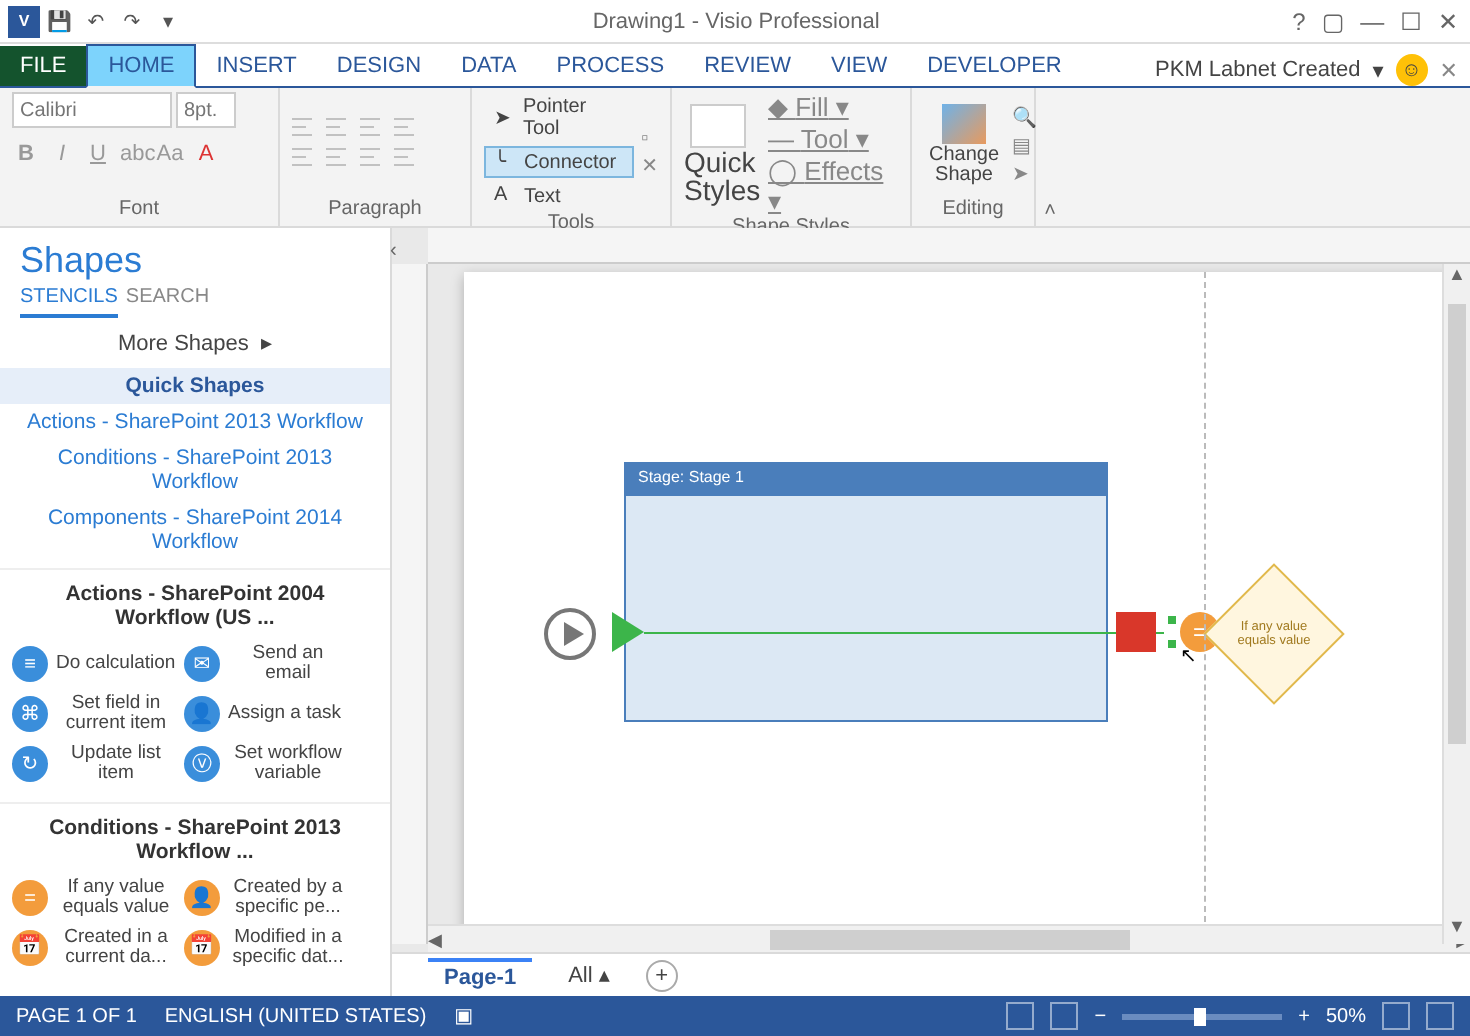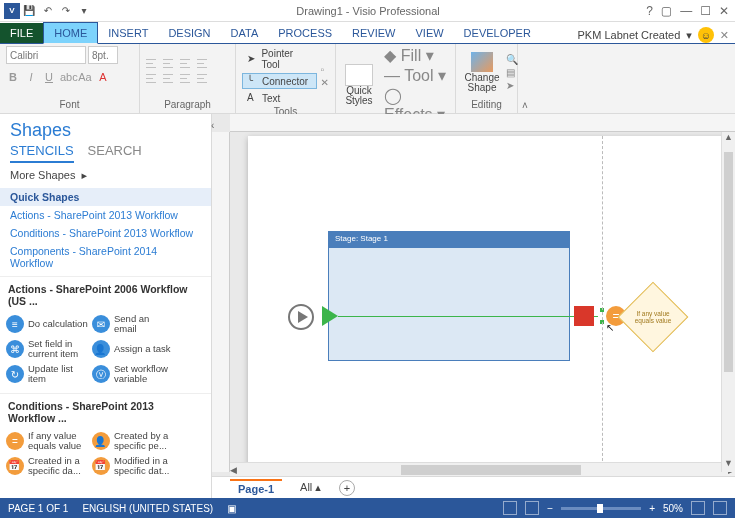--- a/index.html
+++ b/index.html
@@ -33,33 +33,33 @@
 .sz-sel { width: 30px; height: 18px; border: 1px solid #ccc; background: #fff; font-size: 10px; color: #999; padding-left: 3px; }
 .fmt-row { display: flex; gap: 4px; margin-top: 3px; font-size: 11px; color: #999; }
 .fmt-b { width: 14px; text-align: center; }
 .para-icns { display: flex; flex-wrap: wrap; width: 80px; gap: 3px; }
 .para-i { width: 14px; height: 12px; background: linear-gradient(#777,#777) 0 0/10px 1px no-repeat, linear-gradient(#777,#777) 0 4px/7px 1px no-repeat, linear-gradient(#777,#777) 0 8px/10px 1px no-repeat; opacity: .4; }
 .tools-col { display: flex; flex-direction: column; gap: 1px; font-size: 10px; color: #444; }
 .tool-row { display: flex; align-items: center; gap: 3px; padding: 1px 4px; border: 1px solid transparent; }
 .tool-row.sel { background: #cde6f7; border: 1px solid #7cb6de; }
 .tool-icn { width: 12px; height: 12px; display: inline-block; }
 .style-swatch { width: 28px; height: 22px; border: 1px solid #ccc; background: #fff; }
-.style-opts { display: flex; flex-direction: column; gap: 1px; font-size: 16px; color: #888; margin-left: 4px; }
+.style-opts { display: flex; flex-direction: column; gap: 1px; font-size: 13px; color: #888; margin-left: 4px; text-decoration: underline; }
 .arr-btns { display: flex; gap: 6px; }
 .arr-btn { display: flex; flex-direction: column; align-items: center; font-size: 10px; }
 .arr-icn { width: 20px; height: 20px; border: 1px dashed #aaa; }
 .edit-col { display: flex; flex-direction: column; align-items: center; font-size: 10px; gap: 1px; }
 .ribbon-collapse { width: 14px; display: flex; align-items: flex-end; justify-content: center; color: #666; font-size: 10px; padding-bottom: 2px; }
 
 .workarea { display: flex; height: 384px; }
-.shapes-pane { width: 212px; border-right: 1px solid #dadada; background: #fff; display: flex; flex-direction: column; overflow: hidden; }
+.shapes-pane { width: 196px; border-right: 1px solid #dadada; background: #fff; display: flex; flex-direction: column; overflow: hidden; }
 .shapes-title { color: #2b7cd3; font-size: 18px; padding: 6px 10px 2px; }
-.shapes-tabs { display: flex; gap: 14px; padding: 0 10px; font-size: 13px; color: #888; }
+.shapes-tabs { display: flex; gap: 4px; padding: 0 10px; font-size: 10px; color: #888; }
 .shapes-tabs .st-active { color: #2b7cd3; border-bottom: 2px solid #2b7cd3; padding-bottom: 3px; }
-.shapes-body { overflow-y: auto; flex: 1; }
+.shapes-body { overflow-y: auto; flex: 1; text-align: center; }
 .more-sh { padding: 6px 10px; font-size: 11px; color: #444; }
 .stencil-link { padding: 3px 10px; font-size: 10.5px; color: #2b7cd3; cursor: pointer; }
 .stencil-link.qs { background: #e6eef9; color: #2b579a; font-weight: 600; }
 .stencil-hdr { padding: 6px 8px 3px; font-size: 10.5px; font-weight: 600; color: #333; border-top: 1px solid #eee; margin-top: 4px; }
 .master-grid { display: flex; flex-wrap: wrap; padding: 2px 4px; }
 .master { width: 86px; display: flex; align-items: center; gap: 4px; padding: 2px 2px; font-size: 9.5px; color: #444; line-height: 1.1; }
 .m-icn { width: 18px; height: 18px; border-radius: 50%; flex-shrink: 0; display: flex; align-items: center; justify-content: center; color: #fff; font-size: 10px; }
 .m-blue { background: #3a8edb; }
 .m-orange { background: #f39c3c; }
 
@@ -88,21 +88,21 @@
 .green-bits::before, .green-bits::after { content: ""; position: absolute; width: 4px; height: 4px; background: #3cb54a; }
 .green-bits::before { top: 0; left: 2px; }
 .green-bits::after { bottom: 0; left: 2px; }
 .orange-circ { position: absolute; left: 358px; top: 170px; width: 20px; height: 20px; background: #f39c3c; border-radius: 50%; display: flex; align-items: center; justify-content: center; color: #fff; font-size: 12px; }
 .diamond { position: absolute; left: 380px; top: 156px; width: 50px; height: 50px; transform: rotate(45deg); background: #fff6df; border: 1px solid #e1b84b; }
 .diamond-lbl { position: absolute; left: 381px; top: 174px; width: 48px; font-size: 6.5px; text-align: center; color: #a17a1f; line-height: 1.1; }
 .drop-cursor { position: absolute; left: 358px; top: 186px; font-size: 10px; color: #000; }
 
 .pagetabs { height: 22px; border-top: 1px solid #dadada; display: flex; align-items: center; padding-left: 18px; gap: 10px; font-size: 11px; color: #444; background: #fff; }
 .pt { padding: 2px 8px; }
-.pt.active { color: #2b579a; font-weight: 600; border-top: 2px solid #f97316; }
+.pt.active { color: #2b579a; font-weight: 600; border-top: 2px solid #3b82f6; }
 .pt-add { width: 16px; height: 16px; border: 1px solid #aaa; border-radius: 50%; display: flex; align-items: center; justify-content: center; font-size: 11px; }
 
 .statusbar { height: 20px; background: #2b579a; color: #fff; display: flex; align-items: center; font-size: 10px; padding: 0 8px; gap: 14px; }
 .statusbar .right { margin-left: auto; display: flex; align-items: center; gap: 8px; }
 .zoom-track { width: 80px; height: 3px; background: #6a8cc0; position: relative; }
 .zoom-thumb { position: absolute; left: 36px; top: -3px; width: 6px; height: 9px; background: #fff; }
 .sb-icn { width: 14px; height: 14px; border: 1px solid rgba(255,255,255,.5); }
 </style>
 </head>
 <body>
@@ -198,21 +198,21 @@
       <div style="display:flex;flex-direction:column;gap:2px;font-size:10px;color:#888">
         <span>▫</span>
         <span>✕</span>
       </div>
     </div>
     <div class="rgroup-label">Tools</div>
   </div>
 
   <div class="rgroup" style="width:120px">
     <div class="rgroup-body">
-      <div style="display:flex;flex-direction:column;align-items:center;font-size:10px">
+      <div style="display:flex;flex-direction:column;align-items:center;font-size:14px">
         <div class="style-swatch"></div>
         <span style="width:34px;text-align:center;line-height:1">Quick Styles</span>
       </div>
       <div class="style-opts">
         <span>◆ <span>Fill</span> ▾</span>
         <span>— <span>Tool</span> ▾</span>
         <span>◯ <span>Effects</span> ▾</span>
       </div>
     </div>
     <div class="rgroup-label">Shape Styles</div>
@@ -243,21 +243,21 @@
       <span class="st-active">STENCILS</span>
       <span>SEARCH</span>
     </div>
     <div class="shapes-body">
       <div class="more-sh"><span>More Shapes</span>&nbsp;&nbsp;▸</div>
       <div class="stencil-link qs">Quick Shapes</div>
       <div class="stencil-link">Actions - SharePoint 2013 Workflow</div>
       <div class="stencil-link">Conditions - SharePoint 2013 Workflow</div>
       <div class="stencil-link">Components - SharePoint 2014 Workflow</div>
 
-      <div class="stencil-hdr">Actions - SharePoint 2006 Workflow (US ...</div>
+      <div class="stencil-hdr">Actions - SharePoint 2004 Workflow (US ...</div>
       <div class="master-grid">
         <div class="master">
             <div class="m-icn m-blue">≡</div>
             <span>Do calculation</span>
           </div>
         <div class="master">
             <div class="m-icn m-blue">✉</div>
             <span>Send an email</span>
           </div>
         <div class="master">
@@ -283,21 +283,21 @@
         <div class="master">
             <div class="m-icn m-orange">=</div>
             <span>If any value equals value</span>
           </div>
         <div class="master">
             <div class="m-icn m-orange">👤</div>
             <span>Created by a specific pe...</span>
           </div>
         <div class="master">
             <div class="m-icn m-orange">📅</div>
-            <span>Created in a specific da...</span>
+            <span>Created in a current da...</span>
           </div>
         <div class="master">
             <div class="m-icn m-orange">📅</div>
             <span>Modified in a specific dat...</span>
           </div>
       </div>
 
     </div>
   </div>
 

